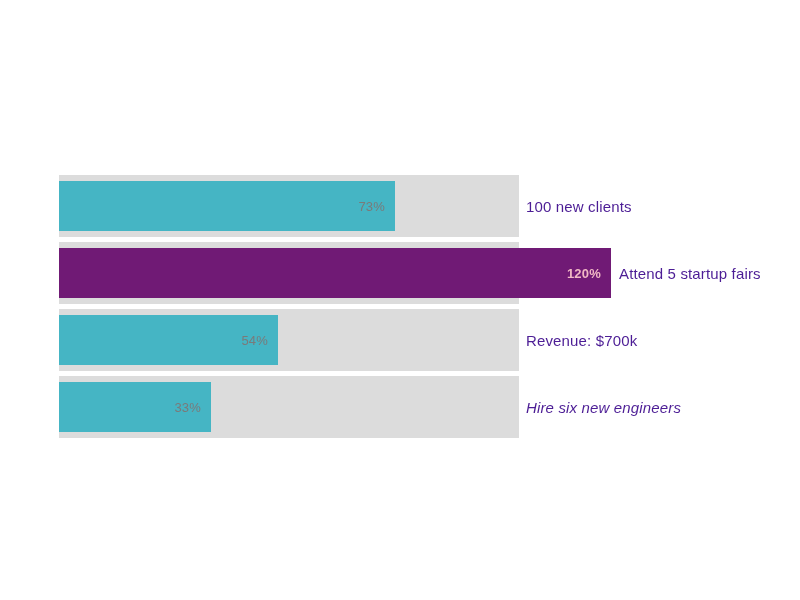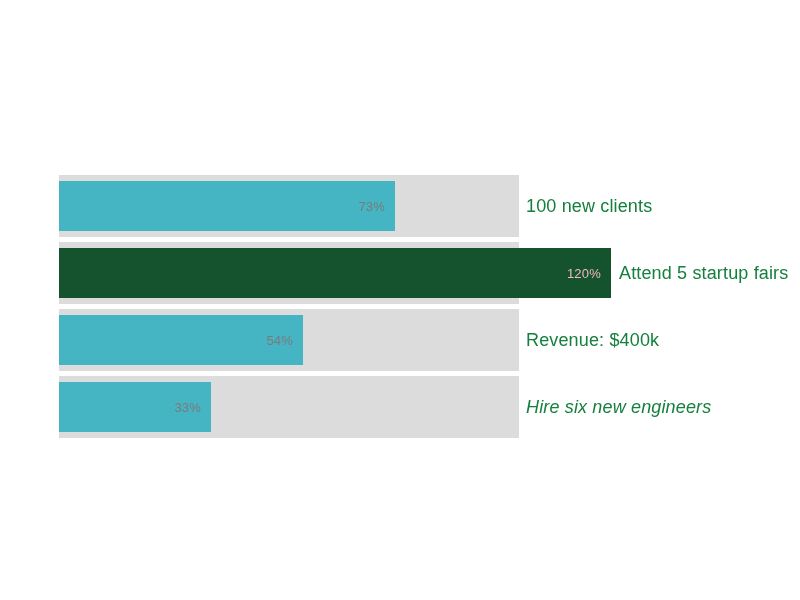--- a/index.html
+++ b/index.html
@@ -46,41 +46,42 @@
     display: flex;
     align-items: center;
     justify-content: flex-end;
     box-sizing: border-box;
     padding-right: 10px;
   }
   .bar-fill.teal {
     background: #45b5c4;
   }
   .bar-fill.red {
-    background: #14532d;
+    background: #701a75;
+    font-weight: bold;
   }
   .bar-value {
     font-size: 13px;
     letter-spacing: 0.2px;
     white-space: nowrap;
   }
   .bar-value.on-teal {
     color: #7a7a7a;
   }
   .bar-value.on-red {
     color: #f0b9c4;
   }
   .bar-label {
     position: absolute;
     top: 0;
     height: 62px;
     display: flex;
     align-items: center;
-    font-size: 18px;
-    color: #15803d;
+    font-size: 15px;
+    color: #4c1d95;
     white-space: nowrap;
     letter-spacing: 0.15px;
   }
 </style>
 </head>
 <body>
 
 <div id="chart-root">
   <div class="bar-rows">
 
@@ -95,24 +96,24 @@
     <div class="bar-row">
       <div class="bar-track"></div>
       <div class="bar-fill red" style="width:552px;">
         <span class="bar-value on-red">120%</span>
       </div>
       <div class="bar-label" style="left:560px;">Attend 5 startup fairs</div>
     </div>
 
     <div class="bar-row">
       <div class="bar-track"></div>
-      <div class="bar-fill teal" style="width:244px;">
+      <div class="bar-fill teal" style="width:219px;">
         <span class="bar-value on-teal">54%</span>
       </div>
-      <div class="bar-label" style="left:467px;">Revenue: $400k</div>
+      <div class="bar-label" style="left:467px;">Revenue: $700k</div>
     </div>
 
     <div class="bar-row">
       <div class="bar-track"></div>
       <div class="bar-fill teal" style="width:152px;">
         <span class="bar-value on-teal">33%</span>
       </div>
       <div class="bar-label" style="left:467px;font-style:italic;">Hire six new engineers</div>
     </div>
 

